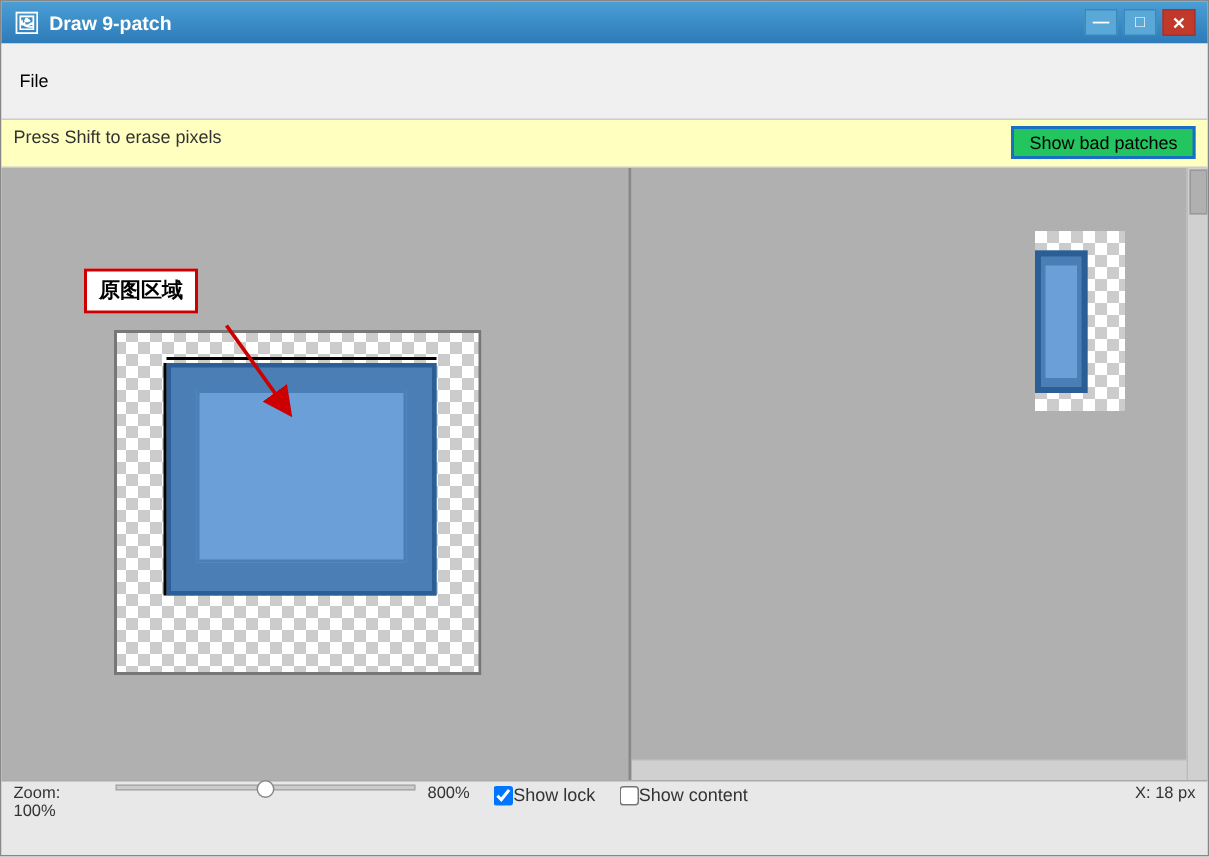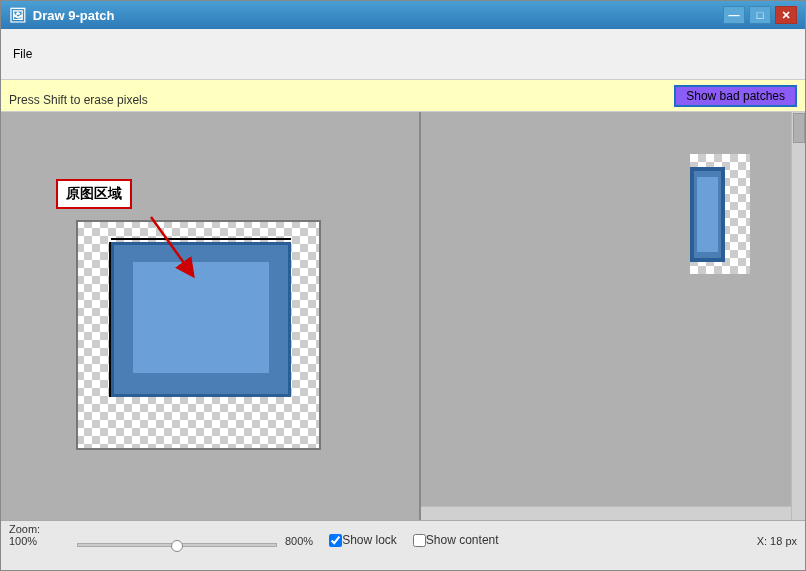--- a/index.html
+++ b/index.html
@@ -38,28 +38,28 @@
       padding: 16px 4px;
       font-size: 12px;
     }
     .menu-item { display: inline-block; padding: 2px 8px; cursor: pointer; }
     
     .toolbar {
       background: #ffffc0;
       border-bottom: 1px solid #ccc;
       padding: 4px 8px;
       display: flex;
-      align-items: flex-end;
+      align-items: flex-start;
       justify-content: space-between;
       height: 32px;
     }
     .toolbar-hint { font-size: 12px; color: #333; }
     .show-bad-patches-btn {
       border: 2px solid #1a6fc4;
-      background: #8b5cf6;
+      background: #22c55e;
       padding: 2px 10px;
       font-size: 12px;
       cursor: pointer;
       color: #000;
     }
     
     .main-area {
       flex: 1;
       display: flex;
       overflow: hidden;
@@ -175,21 +175,21 @@
       background: #e8e8e8;
       border-top: 1px solid #aaa;
       height: 50px;
       display: flex;
       flex-direction: column;
       padding: 2px 8px;
     }
     
     .bottom-row {
       display: flex;
-      align-items: flex-end;
+      align-items: flex-start;
       height: 24px;
       gap: 8px;
     }
     
     .zoom-label { font-size: 11px; color: #333; width: 60px; }
     .zoom-slider {
       width: 200px;
       height: 4px;
       background: #ccc;
       border: 1px solid #aaa;

